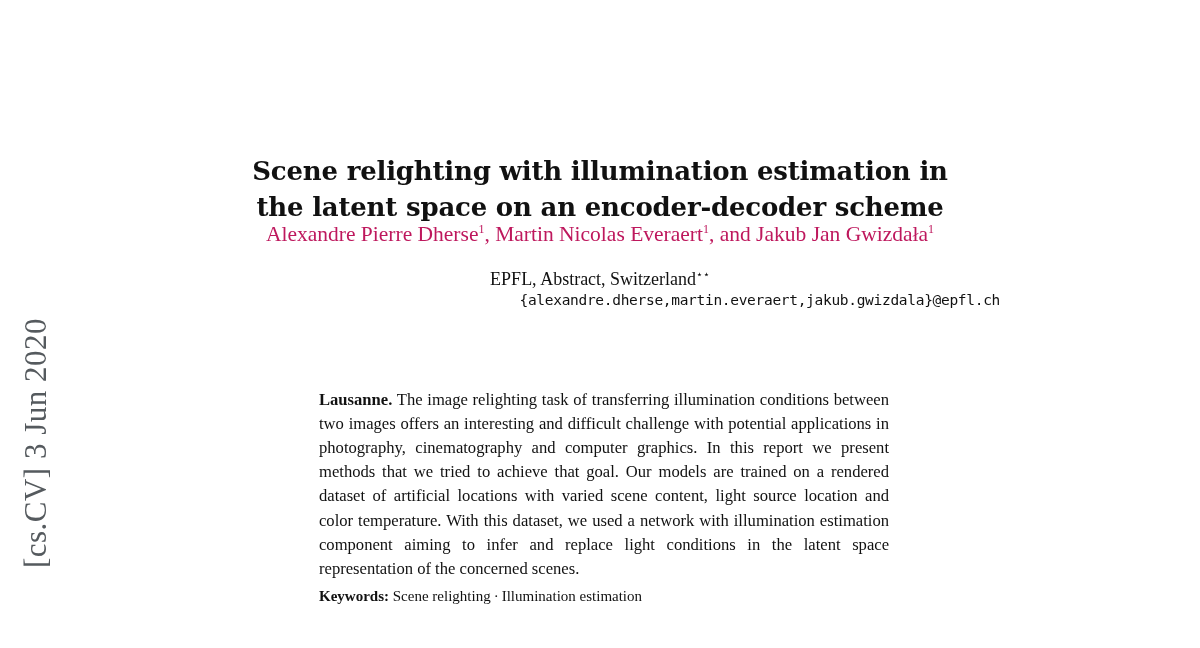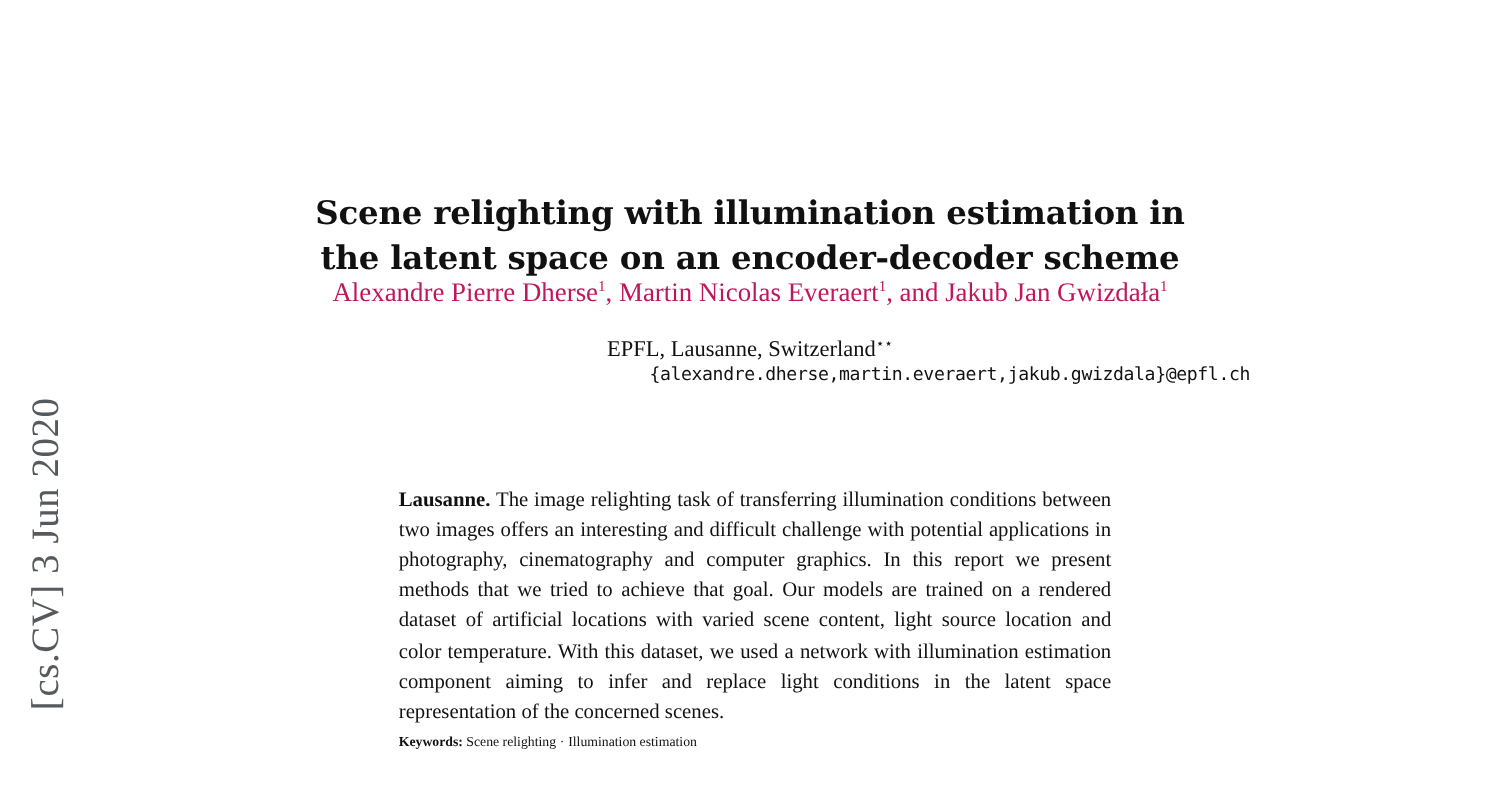--- a/index.html
+++ b/index.html
@@ -113,21 +113,21 @@
   .abstract-text .lead {
     font-weight: 700;
   }
 
   .keywords {
     position: absolute;
     left: 319px;
     top: 588px;
     width: 570px;
     font-family: "Liberation Serif", serif;
-    font-size: 11px;
+    font-size: 15px;
     color: #111;
   }
   .keywords .lead {
     font-weight: 700;
   }
   .kw-sep {
     padding: 0 3px;
   }
 </style>
 </head>
@@ -137,21 +137,21 @@
 
   <div class="arxiv-stamp">[cs.CV]  3 Jun 2020</div>
 
   <div class="title">Scene relighting with illumination estimation in the latent space on an encoder-decoder scheme</div>
 
   <div class="authors">
     <span>Alexandre Pierre Dherse<sup>1</sup>, Martin Nicolas Everaert<sup>1</sup>, and Jakub Jan Gwizdała<sup>1</sup></span>
   </div>
 
   <div class="affiliation">
-    <span>EPFL, Lausanne, Switzerland</span><sup>⋆⋆</sup>
+    <span>EPFL, Abstract, Switzerland</span><sup>⋆⋆</sup>
   </div>
 
   <div class="email">{alexandre.dherse,martin.everaert,jakub.gwizdala}@epfl.ch</div>
 
   <div class="abstract-block">
     <p class="abstract-text">
       <span class="lead">Lausanne.</span>
       <span>The image relighting task of transferring illumination conditions between two images offers an interesting and difficult challenge with potential applications in photography, cinematography and computer graphics. In this report we present methods that we tried to achieve that goal. Our models are trained on a rendered dataset of artificial locations with varied scene content, light source location and color temperature. With this dataset, we used a network with illumination estimation component aiming to infer and replace light conditions in the latent space representation of the concerned scenes.</span>
     </p>
   </div>

